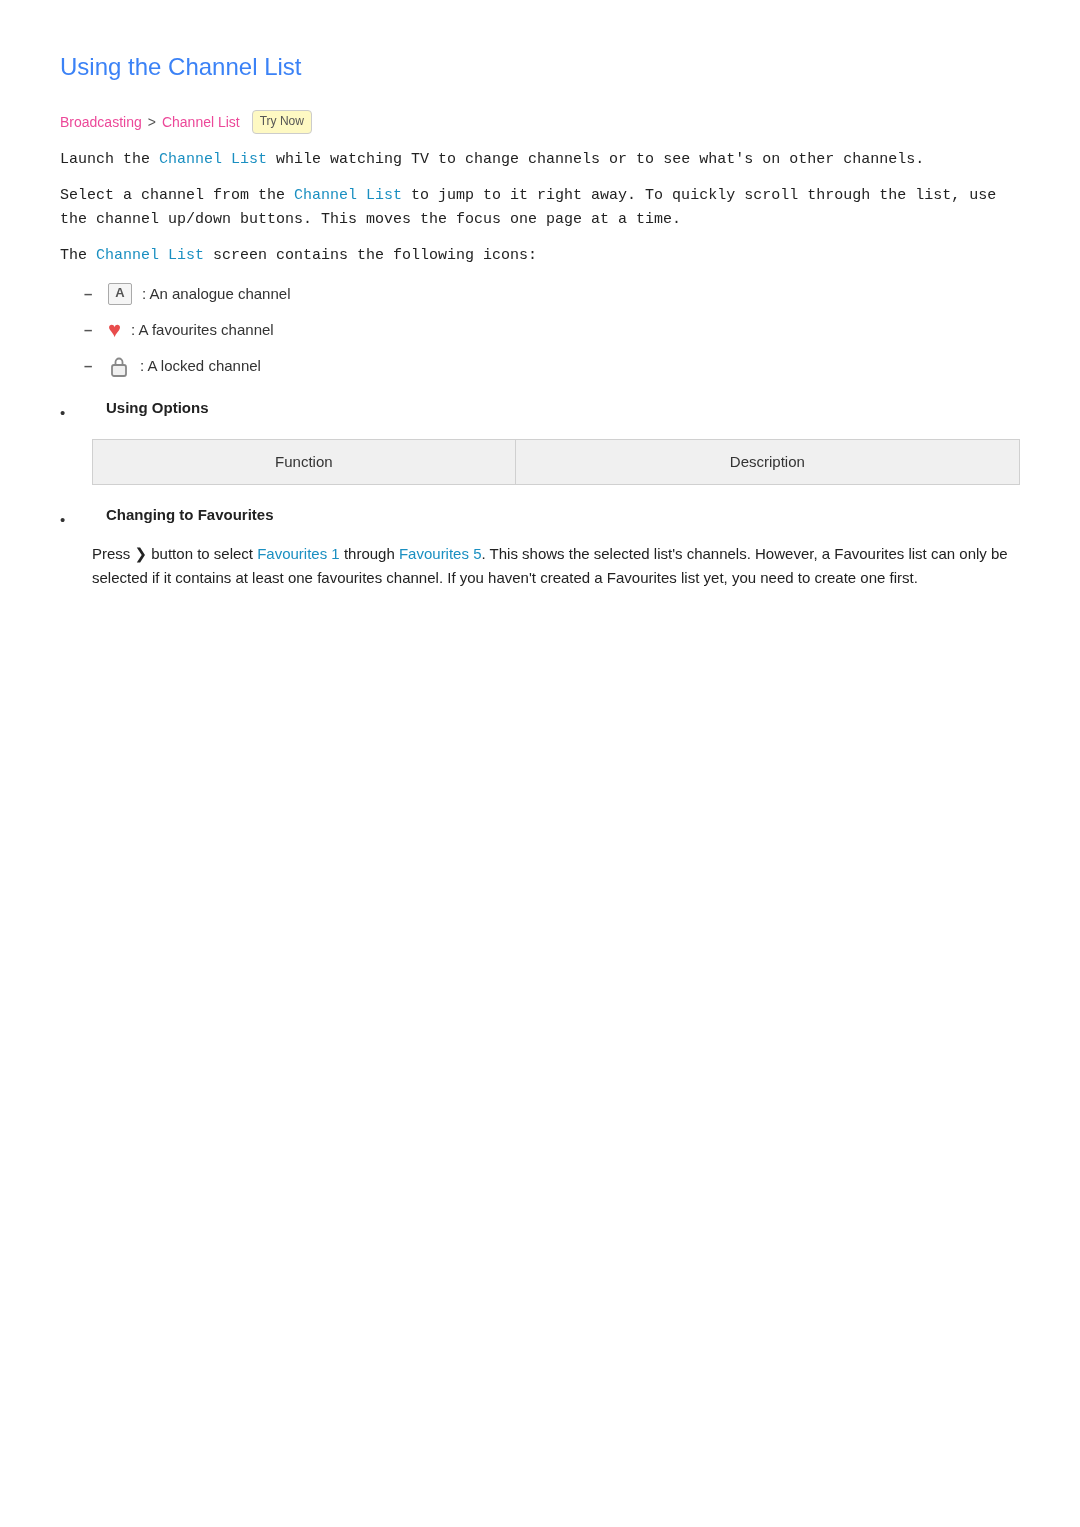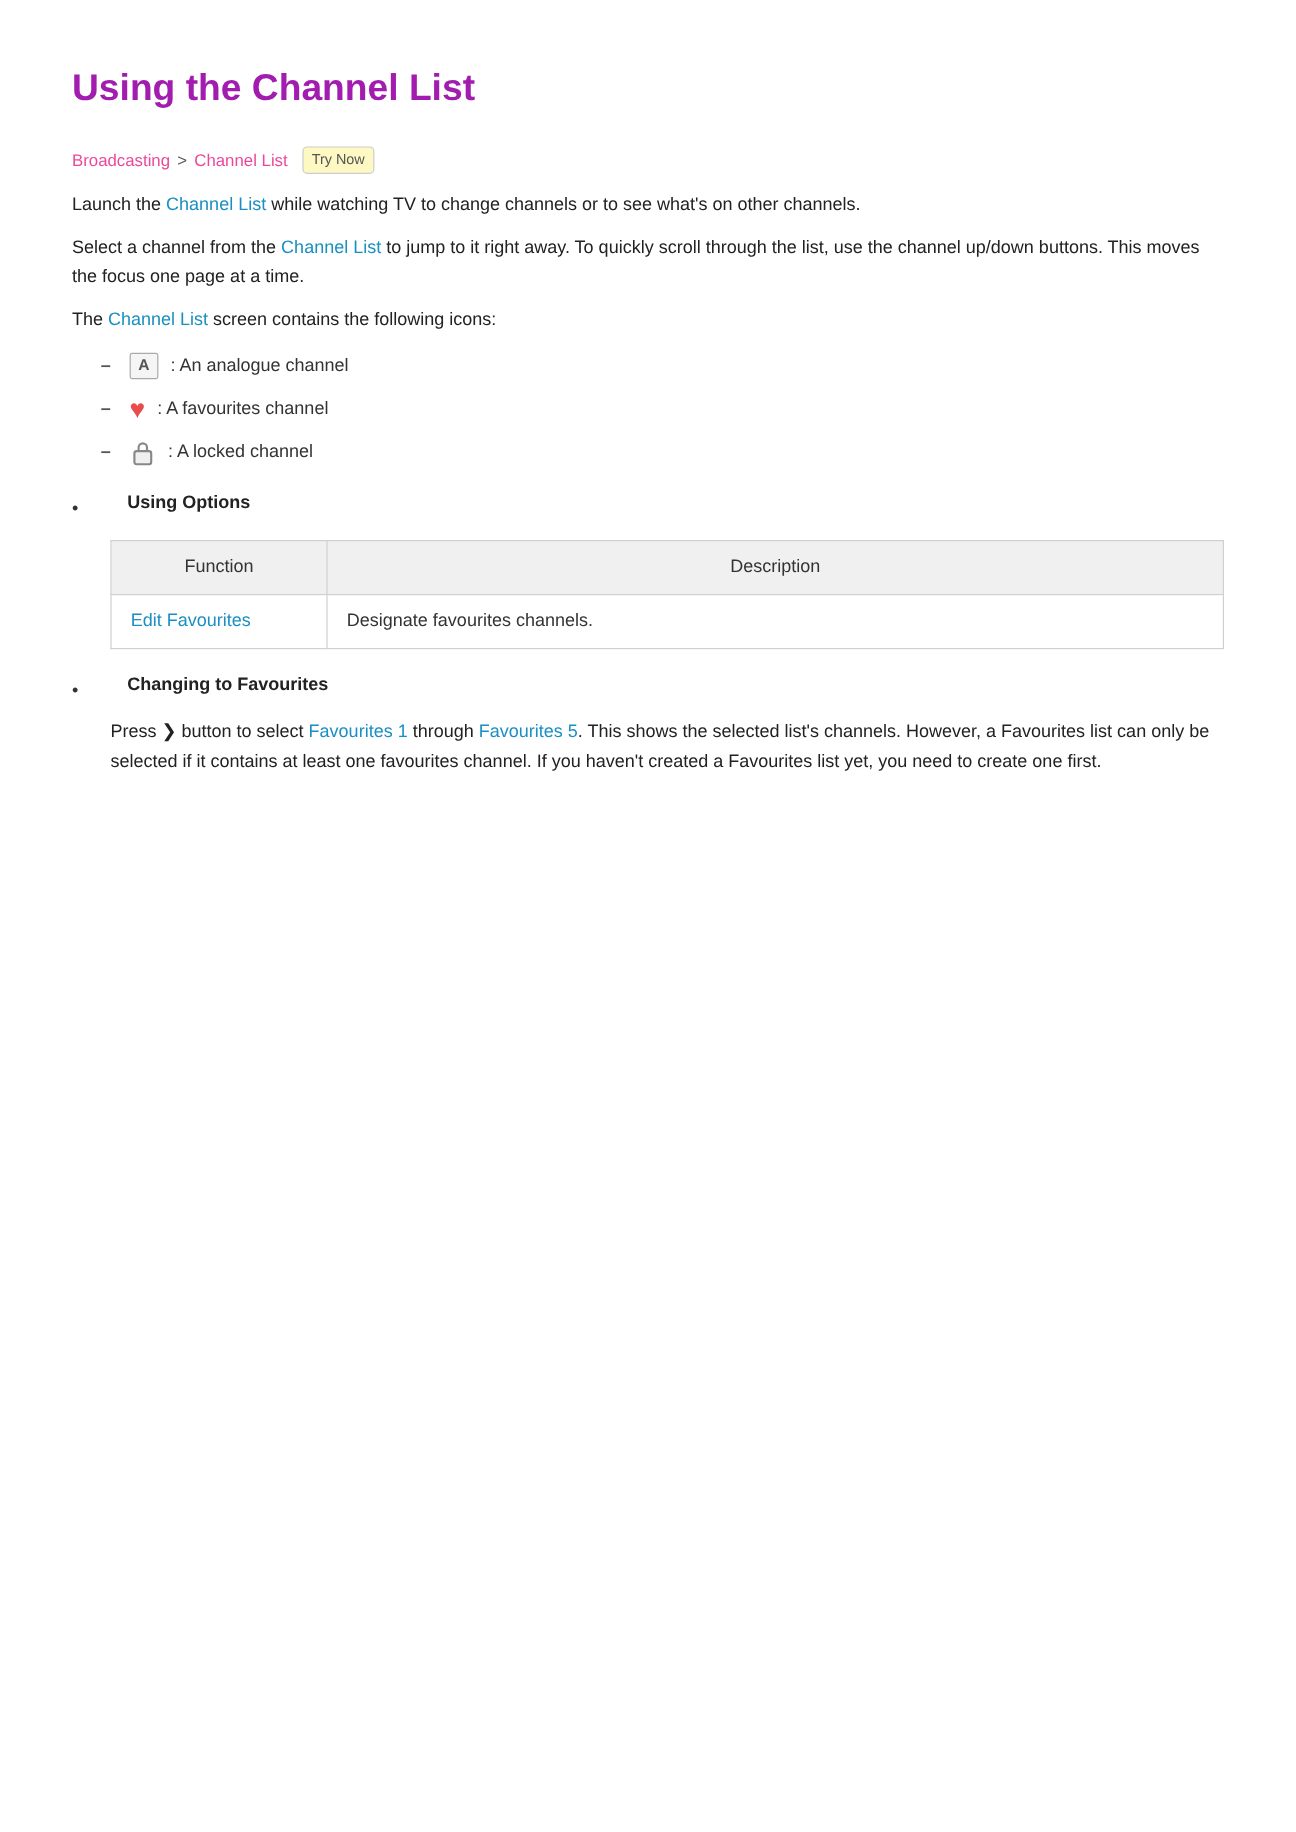--- a/index.html
+++ b/index.html
@@ -13,23 +13,23 @@
       font-size: 15px;
       color: #333;
       background: #fff;
       width: 1080px;
       min-height: 1527px;
       padding: 48px 60px;
       line-height: 1.6;
     }
 
     .page-title {
-      font-size: 31px;
-      font-weight: 700;
-      color: #a21caf;
+      font-size: 24px;
+      font-weight: 400;
+      color: #3b82f6;
       margin-bottom: 24px;
     }
 
     .breadcrumb {
       display: flex;
       align-items: center;
       gap: 6px;
       margin-bottom: 14px;
     }
 
@@ -53,20 +53,21 @@
       font-size: 12px;
       margin-left: 6px;
       vertical-align: middle;
       display: inline-block;
     }
 
     .body-text {
       margin-bottom: 12px;
       font-size: 15px;
       color: #222;
+      font-family: Liberation Mono, monospace;
     }
 
     .link {
       color: #1a8fc1;
       text-decoration: none;
     }
 
     .icon-list {
       list-style: none;
       margin: 14px 0 14px 24px;
@@ -252,28 +253,20 @@
 </div>
 
 <table>
   <thead>
     <tr>
       <th>Function</th>
       <th>Description</th>
     </tr>
   </thead>
   <tbody>
-    <tr>
-      <td>
-        <a class="link" href="#">Edit Favourites</a>
-      </td>
-      <td>
-        <span>Designate favourites channels.</span>
-      </td>
-    </tr>
   </tbody>
 </table>
 
 <div class="bullet-section">
   <div class="bullet-item">
     <span class="bullet-dot">•</span>
     <span class="bullet-label">Changing to Favourites</span>
   </div>
   <p class="favourites-paragraph">
     <span>Press </span><span class="chevron-right"> ❯ </span><span> button to select </span><a class="link" href="#">Favourites 1</a><span> through </span><a class="link" href="#">Favourites 5</a><span>. This shows the selected list's channels. However, a Favourites list can only be selected if it contains at least one favourites channel. If you haven't created a Favourites list yet, you need to create one first.</span>

